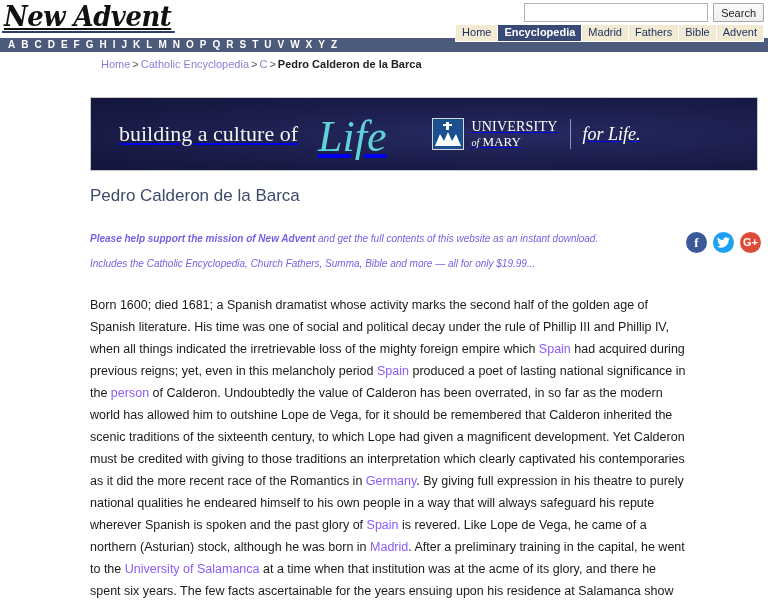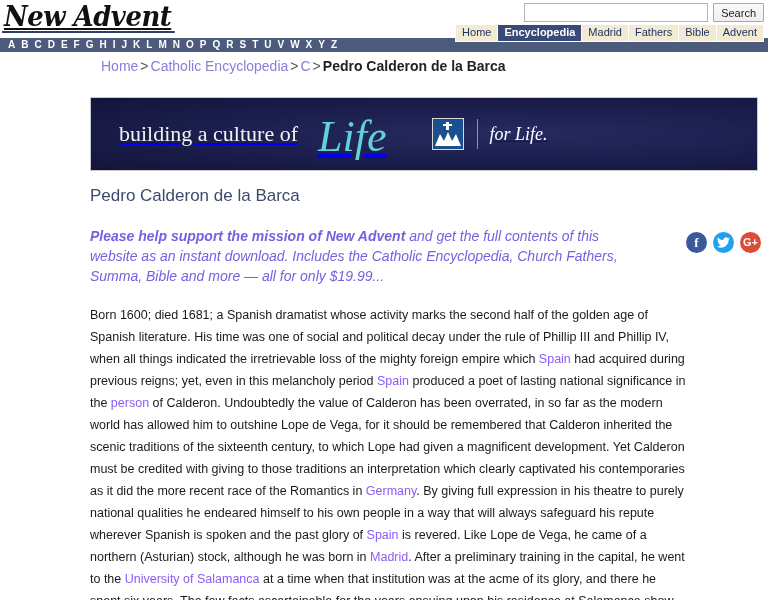--- a/index.html
+++ b/index.html
@@ -109,21 +109,21 @@
     font-size: 10px;
     font-weight: bold;
     text-decoration: none;
     padding: 0 3px;
     line-height: 14px;
   }
 
   
   .breadcrumb {
     margin: 6px 0 0 101px;
-    font-size: 14px;
+    font-size: 11px;
     color: #333333;
   }
   .breadcrumb a {
     color: #8a7fd4;
     text-decoration: none;
   }
   .breadcrumb .sep { color: #555555; padding: 0 2px; }
   .breadcrumb .current { color: #222222; font-weight: bold; }
 
   
@@ -225,24 +225,24 @@
     width: 596px;
   }
   .page-title {
     font-size: 17px;
     font-weight: normal;
     color: #3d4a6b;
     margin: 0 0 20px 0;
     font-family: "Liberation Sans", sans-serif;
   }
   .support {
-    font-size: 14px;
+    font-size: 10px;
     font-style: italic;
     color: #7a5ee0;
-    line-height: 20px;
+    line-height: 25px;
     margin: 0 0 18px 0;
     width: 540px;
   }
   .support b { font-weight: bold; }
 
   .article {
     font-size: 12.5px;
     line-height: 22px;
     color: #1a1a1a;
     text-align: left;
@@ -336,20 +336,24 @@
 <a class="banner" href="#">
   <span class="banner-text">building a culture of</span>
   <span class="banner-life">Life</span>
   <span class="banner-logo">
     <span class="um-mark">
       <span class="cross"></span>
       <svg class="peaks" viewBox="0 0 26 16">
         <path d="M0 16 L5 4 L9 11 L13 2 L17 11 L21 4 L26 16 Z" fill="#ffffff"></path>
       </svg>
     </span>
+    <span class="um-name">
+      <div class="l1">UNIVERSITY</div>
+      <div class="l2"><span class="small">of</span> <span>MARY</span></div>
+    </span>
     <span class="um-divider"></span>
     <span class="um-forlife">for Life.</span>
   </span>
 </a>
 
 <div class="social">
   <span class="sbtn fb">f</span>
   <span class="sbtn tw">
     <svg width="13" height="11" viewBox="0 0 24 20">
       <path fill="#ffffff" d="M24 2.6a9.8 9.8 0 0 1-2.8.8A4.9 4.9 0 0 0 23.3.7a9.8 9.8 0 0 1-3.1 1.2A4.9 4.9 0 0 0 11.8 6a13.9 13.9 0 0 1-10.1-5.1 4.9 4.9 0 0 0 1.5 6.6A4.9 4.9 0 0 1 .96 6.9v.06a4.9 4.9 0 0 0 3.9 4.8 4.9 4.9 0 0 1-2.2.08 4.9 4.9 0 0 0 4.6 3.4A9.9 9.9 0 0 1 0 17.3a13.9 13.9 0 0 0 7.5 2.2c9.1 0 14-7.5 14-14v-.6A10 10 0 0 0 24 2.6z"></path>

